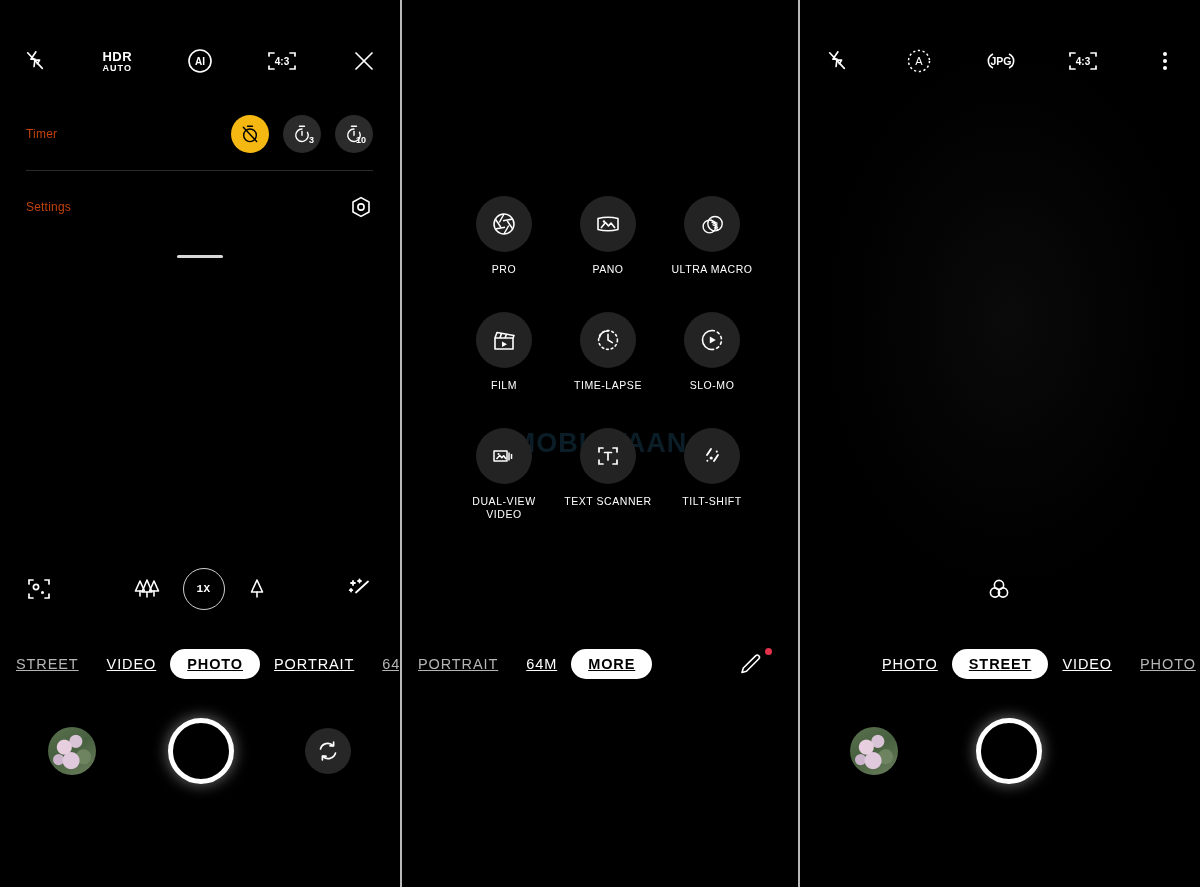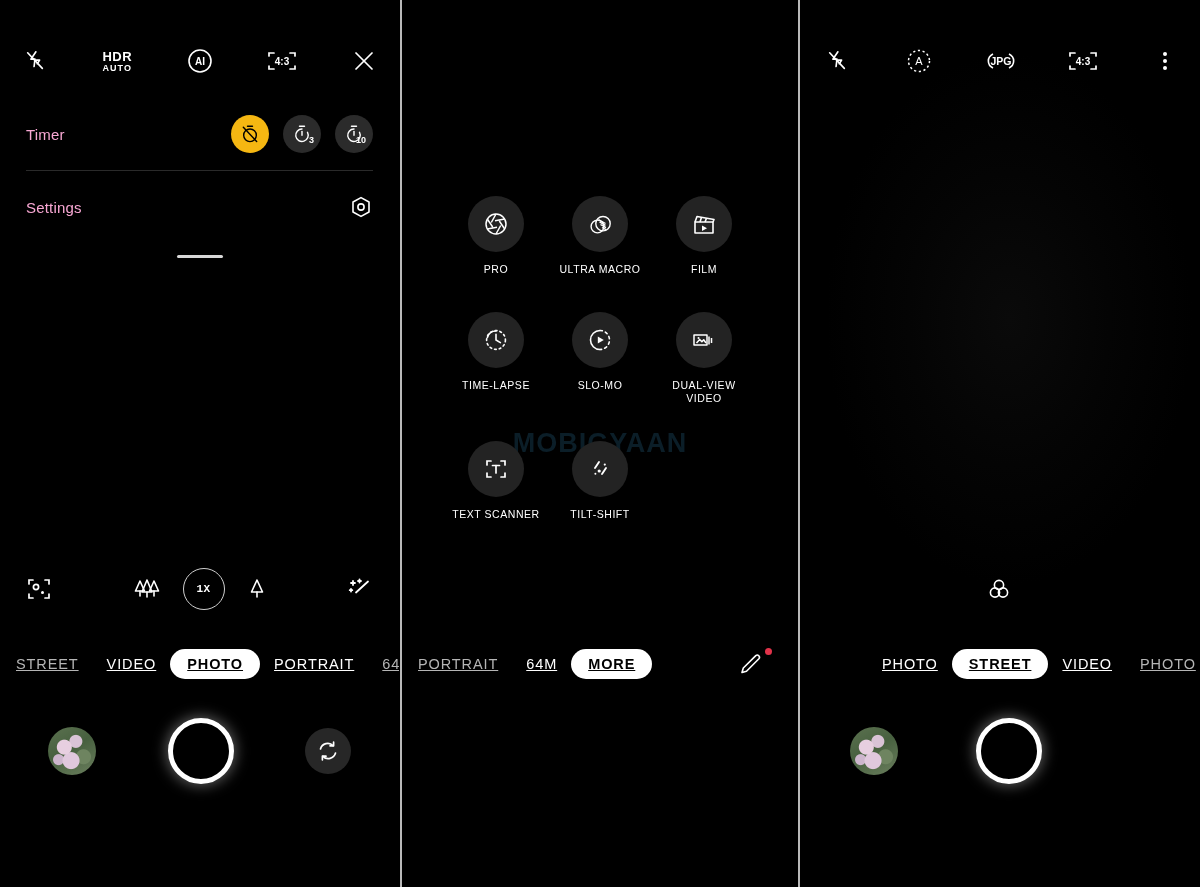--- a/index.html
+++ b/index.html
@@ -41,42 +41,42 @@
     letter-spacing: .4px; text-align: center; color: #fff;
   }
   .hdr-text .sub { display:block; font-size: 9px; letter-spacing: 1px; margin-top: 1px; }
 
   
   .sheet { position: absolute; top: 98px; left: 0; width: 100%; }
   .sheet-row {
     display: flex; align-items: center; justify-content: space-between;
     padding: 0 26px; height: 72px;
   }
-  .sheet-label { color: #f9a8d4; font-size: 15px; letter-spacing: .2px; }
+  .sheet-label { color: #c2410c; font-size: 12px; letter-spacing: .2px; }
   .timer-opts { display: flex; gap: 14px; align-items: center; }
   .timer-chip {
     width: 38px; height: 38px; border-radius: 50%;
     background: #2b2b2b; display: flex; align-items: center; justify-content: center;
     color: #fff; position: relative;
   }
   .timer-chip.active { background: #f5b712; color: #000; }
   .timer-num {
     position: absolute; right: 7px; bottom: 8px; font-size: 9px; font-weight: bold;
   }
   .sheet-divider {
     height: 1px; background: #2a2a2a; margin: 0 26px;
   }
   .grabber {
     width: 46px; height: 3px; border-radius: 2px; background: #d8d8d8;
     margin: 12px auto 0;
   }
 
   
   .mode-grid {
-    position: absolute; top: 196px; left: 0; width: 100%;
+    position: absolute; top: 196px; left: 8px; width: 100%;
     display: grid; grid-template-columns: repeat(3, 1fr);
     row-gap: 36px;
     padding: 0 42px;
   }
   .mode-cell { display: flex; flex-direction: column; align-items: center; }
   .mode-circle {
     width: 56px; height: 56px; border-radius: 50%;
     background: #232323;
     display: flex; align-items: center; justify-content: center;
     color: #fff;
@@ -344,20 +344,30 @@
       <div class="mode-cell">
         <div class="mode-circle">
           <svg width="28" height="28" viewBox="0 0 28 28" fill="none" stroke="#fff" stroke-width="1.5">
             <circle cx="14" cy="14" r="10"></circle>
             <path d="M14 4 L9.3 12.5 M22.7 9 L13 10.8 M22.7 19 L17.3 11 M14 24 L18.7 15.5 M5.3 19 L15 17.2 M5.3 9 L10.7 17"></path>
           </svg>
         </div>
         <div class="mode-label">PRO</div>
       </div>
 
+      <div class="mode-cell">
+        <div class="mode-circle">
+          <svg width="28" height="28" viewBox="0 0 28 28" fill="none" stroke="#fff" stroke-width="1.6" stroke-linejoin="round">
+            <path d="M4 8.5 q10 -2.5 20 0 v11 q-10 2.5 -20 0 Z"></path>
+            <path d="M7 18 l4.5 -5.5 3 3.5 2.5 -3 4 5"></path>
+            <circle cx="10" cy="11.5" r="1.2" fill="#fff" stroke="none"></circle>
+          </svg>
+        </div>
+        <div class="mode-label">PANO</div>
+      </div>
 
       <div class="mode-cell">
         <div class="mode-circle">
           <svg width="28" height="28" viewBox="0 0 28 28" fill="none" stroke="#fff" stroke-width="1.4">
             <circle cx="11.5" cy="16.5" r="6.4"></circle>
             <path d="M17 6.5 a7.2 7.2 0 0 1 0 14.4 a7.2 7.2 0 0 1 0 -14.4 Z" fill="none"></path>
             <path d="M12.5 9.5 l7 4 M13.5 12 l6 3.4 M14.5 14.5 l5.5 3.2 M16 17.5 l4 2.2"></path>
           </svg>
         </div>
         <div class="mode-label">ULTRA MACRO</div>

